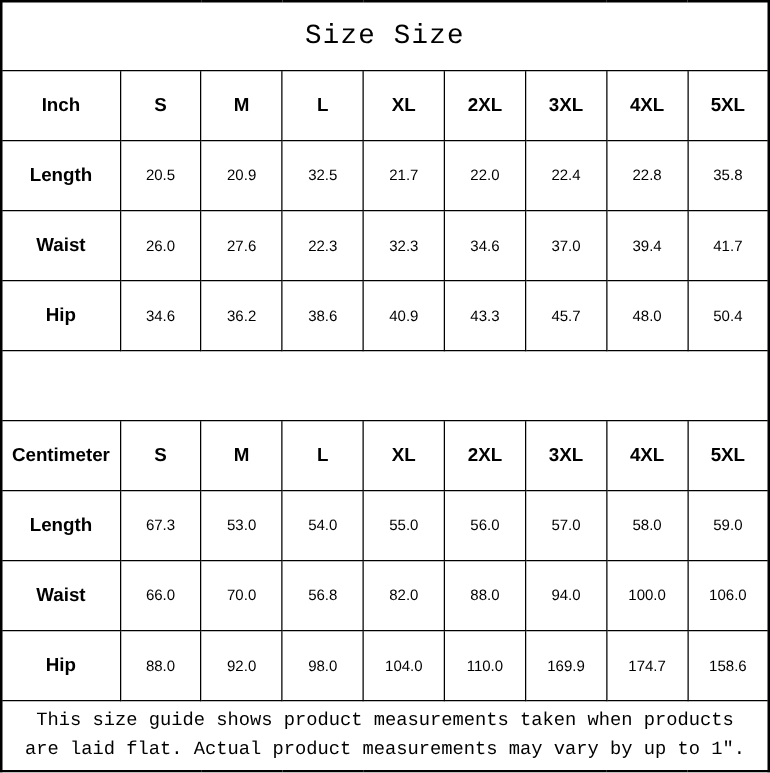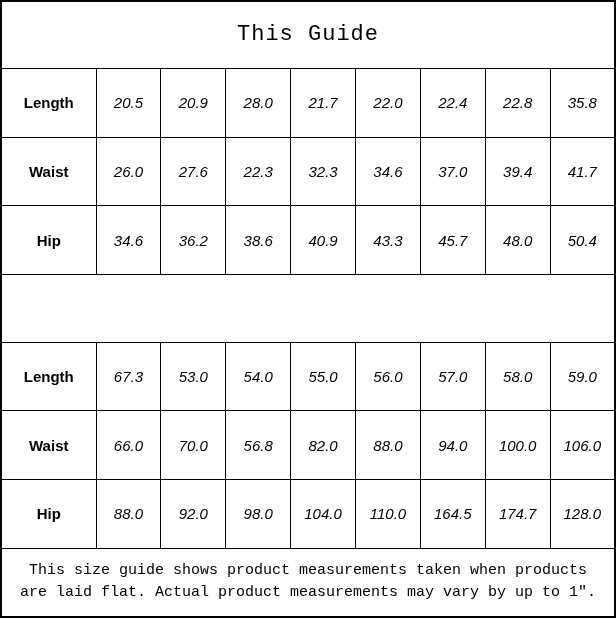--- a/index.html
+++ b/index.html
@@ -42,22 +42,21 @@
     letter-spacing: 1px;
   }
   th.col-head, th.row-head {
     font-family: "Liberation Sans", sans-serif;
     font-weight: bold;
     font-size: 15px;
   }
   td.num {
     font-family: "Liberation Sans", sans-serif;
     font-weight: normal;
-    font-size: 15px;
-    font-style: italic;
+    font-size: 12px;
   }
   td.gap-cell { background: #ffffff; }
   td.footer-cell {
     font-family: "Liberation Mono", "DejaVu Sans Mono", monospace;
     font-size: 15px;
     line-height: 1.5;
   }
   td.footer-cell .line { display: block; white-space: nowrap; }
 </style>
 </head>
@@ -71,29 +70,40 @@
         <col>
         <col>
         <col>
         <col>
         <col>
         <col>
         <col>
     </colgroup>
     <tbody>
       <tr class="title-row">
-        <td class="title-cell" colspan="9">This Guide</td>
+        <td class="title-cell" colspan="9">Size Size</td>
       </tr>
 
+      <tr class="data-row">
+        <th class="col-head">Inch</th>
+        <th class="col-head">S</th>
+        <th class="col-head">M</th>
+        <th class="col-head">L</th>
+        <th class="col-head">XL</th>
+        <th class="col-head">2XL</th>
+        <th class="col-head">3XL</th>
+        <th class="col-head">4XL</th>
+        <th class="col-head">5XL</th>
+      </tr>
 
       <tr class="data-row">
         <th class="row-head">Length</th>
         <td class="num">20.5</td>
         <td class="num">20.9</td>
-        <td class="num">28.0</td>
+        <td class="num">32.5</td>
         <td class="num">21.7</td>
         <td class="num">22.0</td>
         <td class="num">22.4</td>
         <td class="num">22.8</td>
         <td class="num">35.8</td>
       </tr>
 
       <tr class="data-row">
         <th class="row-head">Waist</th>
         <td class="num">26.0</td>
@@ -115,20 +125,31 @@
         <td class="num">43.3</td>
         <td class="num">45.7</td>
         <td class="num">48.0</td>
         <td class="num">50.4</td>
       </tr>
 
       <tr class="gap-row">
         <td class="gap-cell" colspan="9"></td>
       </tr>
 
+      <tr class="data-row">
+        <th class="col-head">Centimeter</th>
+        <th class="col-head">S</th>
+        <th class="col-head">M</th>
+        <th class="col-head">L</th>
+        <th class="col-head">XL</th>
+        <th class="col-head">2XL</th>
+        <th class="col-head">3XL</th>
+        <th class="col-head">4XL</th>
+        <th class="col-head">5XL</th>
+      </tr>
 
       <tr class="data-row">
         <th class="row-head">Length</th>
         <td class="num">67.3</td>
         <td class="num">53.0</td>
         <td class="num">54.0</td>
         <td class="num">55.0</td>
         <td class="num">56.0</td>
         <td class="num">57.0</td>
         <td class="num">58.0</td>
@@ -147,23 +168,23 @@
         <td class="num">106.0</td>
       </tr>
 
       <tr class="data-row">
         <th class="row-head">Hip</th>
         <td class="num">88.0</td>
         <td class="num">92.0</td>
         <td class="num">98.0</td>
         <td class="num">104.0</td>
         <td class="num">110.0</td>
-        <td class="num">164.5</td>
+        <td class="num">169.9</td>
         <td class="num">174.7</td>
-        <td class="num">128.0</td>
+        <td class="num">158.6</td>
       </tr>
 
       <tr class="footer-row">
         <td class="footer-cell" colspan="9">
           <span class="line">This size guide shows product measurements taken when products</span>
           <span class="line">are laid flat. Actual product measurements may vary by up to 1″.</span>
         </td>
       </tr>
     </tbody>
   </table>

